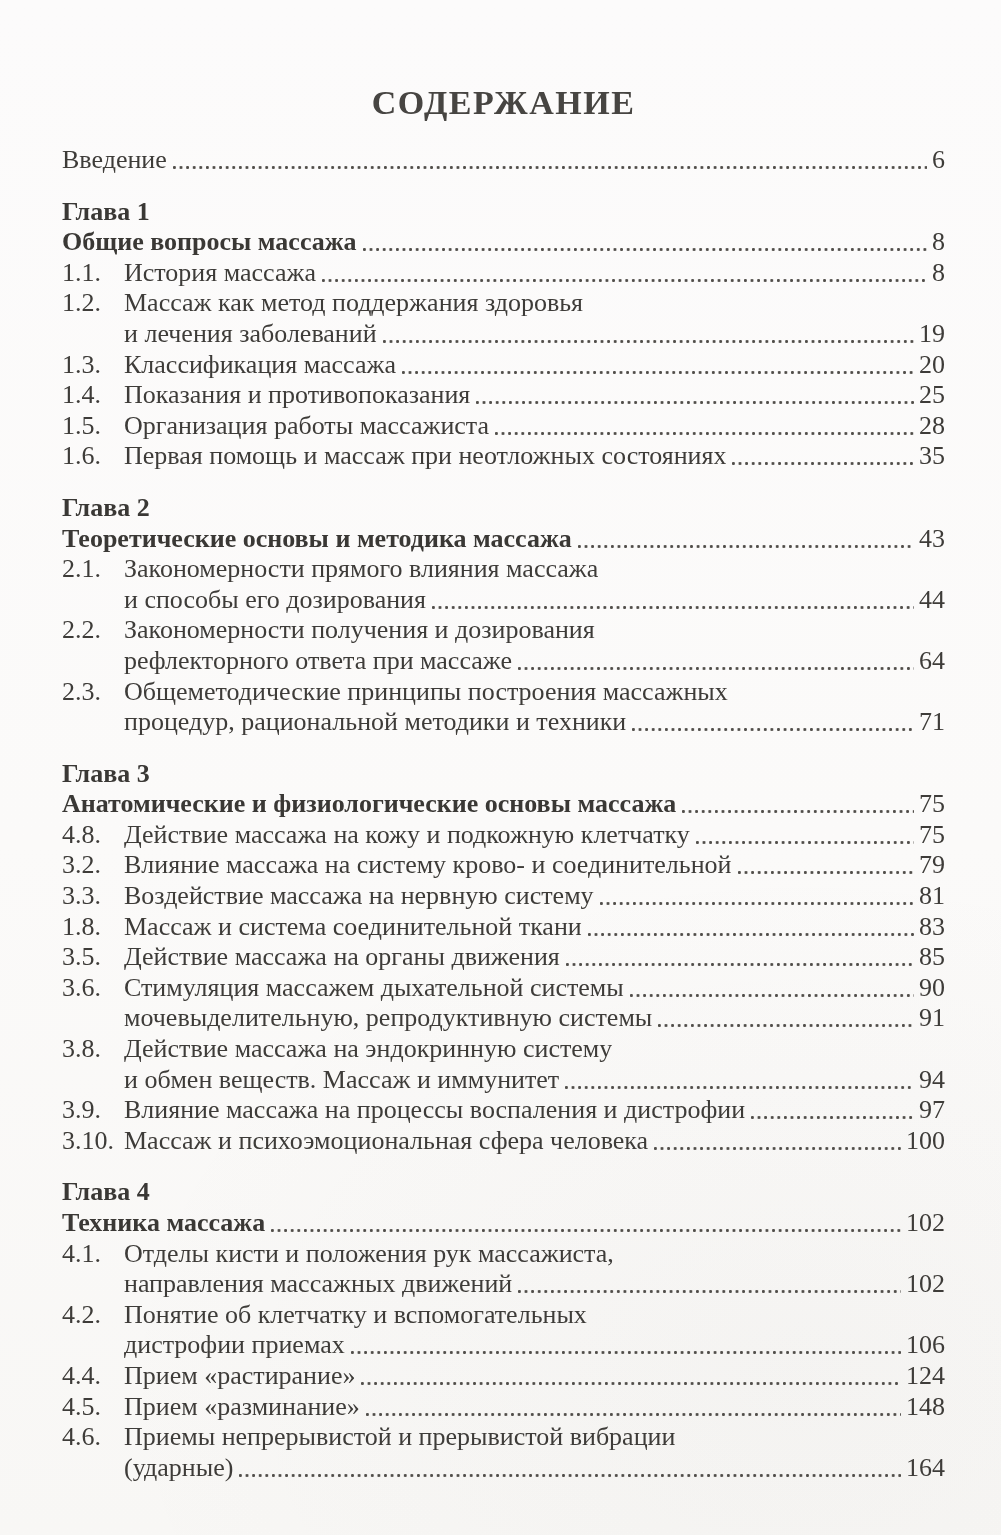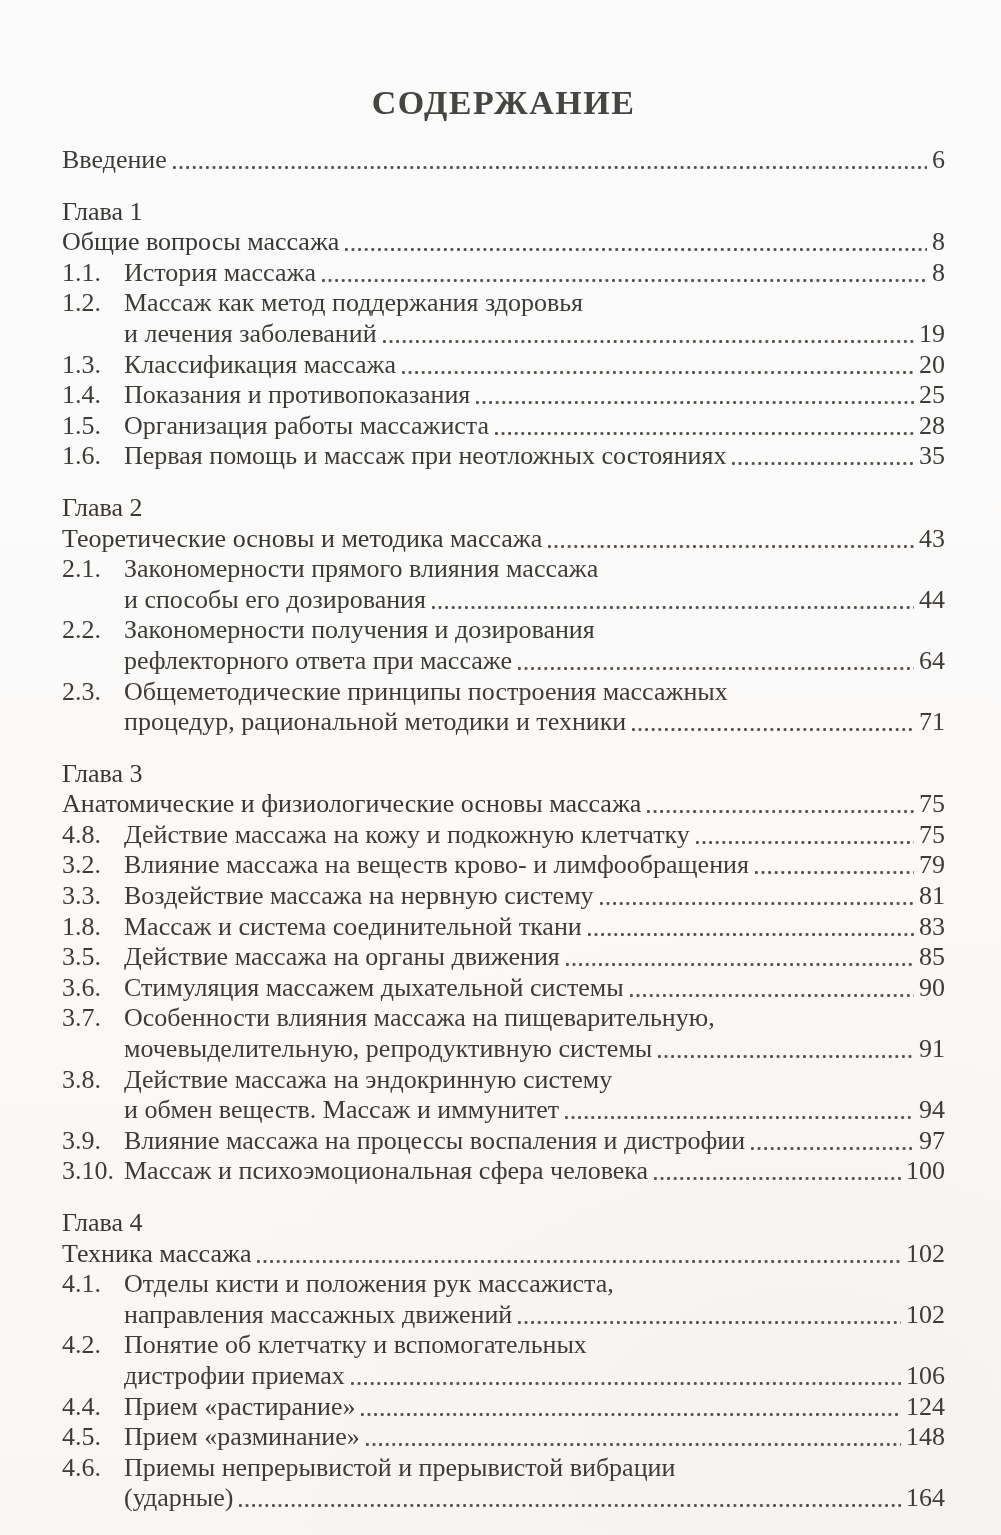--- a/index.html
+++ b/index.html
@@ -25,21 +25,21 @@
     letter-spacing: 1.5px;
     color: #474542;
   }
   .row {
     display: flex;
     align-items: baseline;
     font-size: 26px;
     line-height: 30.6px;
     color: #3e3c39;
   }
-  .bold { font-weight: normal; color: #3a3835; }
+  .bold { font-weight: bold; color: #3a3835; }
   .num { flex: 0 0 62px; white-space: nowrap; }
   .txt { flex: 0 1 auto; white-space: nowrap; overflow: hidden; }
   .leader {
     flex: 1 1 auto;
     min-width: 14px;
     height: 0;
     margin: 0 5px 0 6px;
     position: relative;
   }
   .leader::after {
@@ -165,21 +165,21 @@
           <span class="pagenum">75</span>
         </div>
         <div class="row">
           <span class="num">4.8.</span>
           <span class="txt">Действие массажа на кожу и подкожную клетчатку</span>
           <span class="leader"></span>
           <span class="pagenum">75</span>
         </div>
         <div class="row">
           <span class="num">3.2.</span>
-          <span class="txt">Влияние массажа на веществ крово- и лимфообращения</span>
+          <span class="txt">Влияние массажа на систему крово- и соединительной</span>
           <span class="leader"></span>
           <span class="pagenum">79</span>
         </div>
         <div class="row">
           <span class="num">3.3.</span>
           <span class="txt">Воздействие массажа на нервную систему</span>
           <span class="leader"></span>
           <span class="pagenum">81</span>
         </div>
         <div class="row">
@@ -192,24 +192,20 @@
           <span class="num">3.5.</span>
           <span class="txt">Действие массажа на органы движения</span>
           <span class="leader"></span>
           <span class="pagenum">85</span>
         </div>
         <div class="row">
           <span class="num">3.6.</span>
           <span class="txt">Стимуляция массажем дыхательной системы</span>
           <span class="leader"></span>
           <span class="pagenum">90</span>
-        </div>
-        <div class="row">
-          <span class="num">3.7.</span>
-          <span class="txt">Особенности влияния массажа на пищеварительную,</span>
         </div>
         <div class="row">
           <span class="num"></span>
           <span class="txt">мочевыделительную, репродуктивную системы</span>
           <span class="leader"></span>
           <span class="pagenum">91</span>
         </div>
         <div class="row">
           <span class="num">3.8.</span>
           <span class="txt">Действие массажа на эндокринную систему</span>

